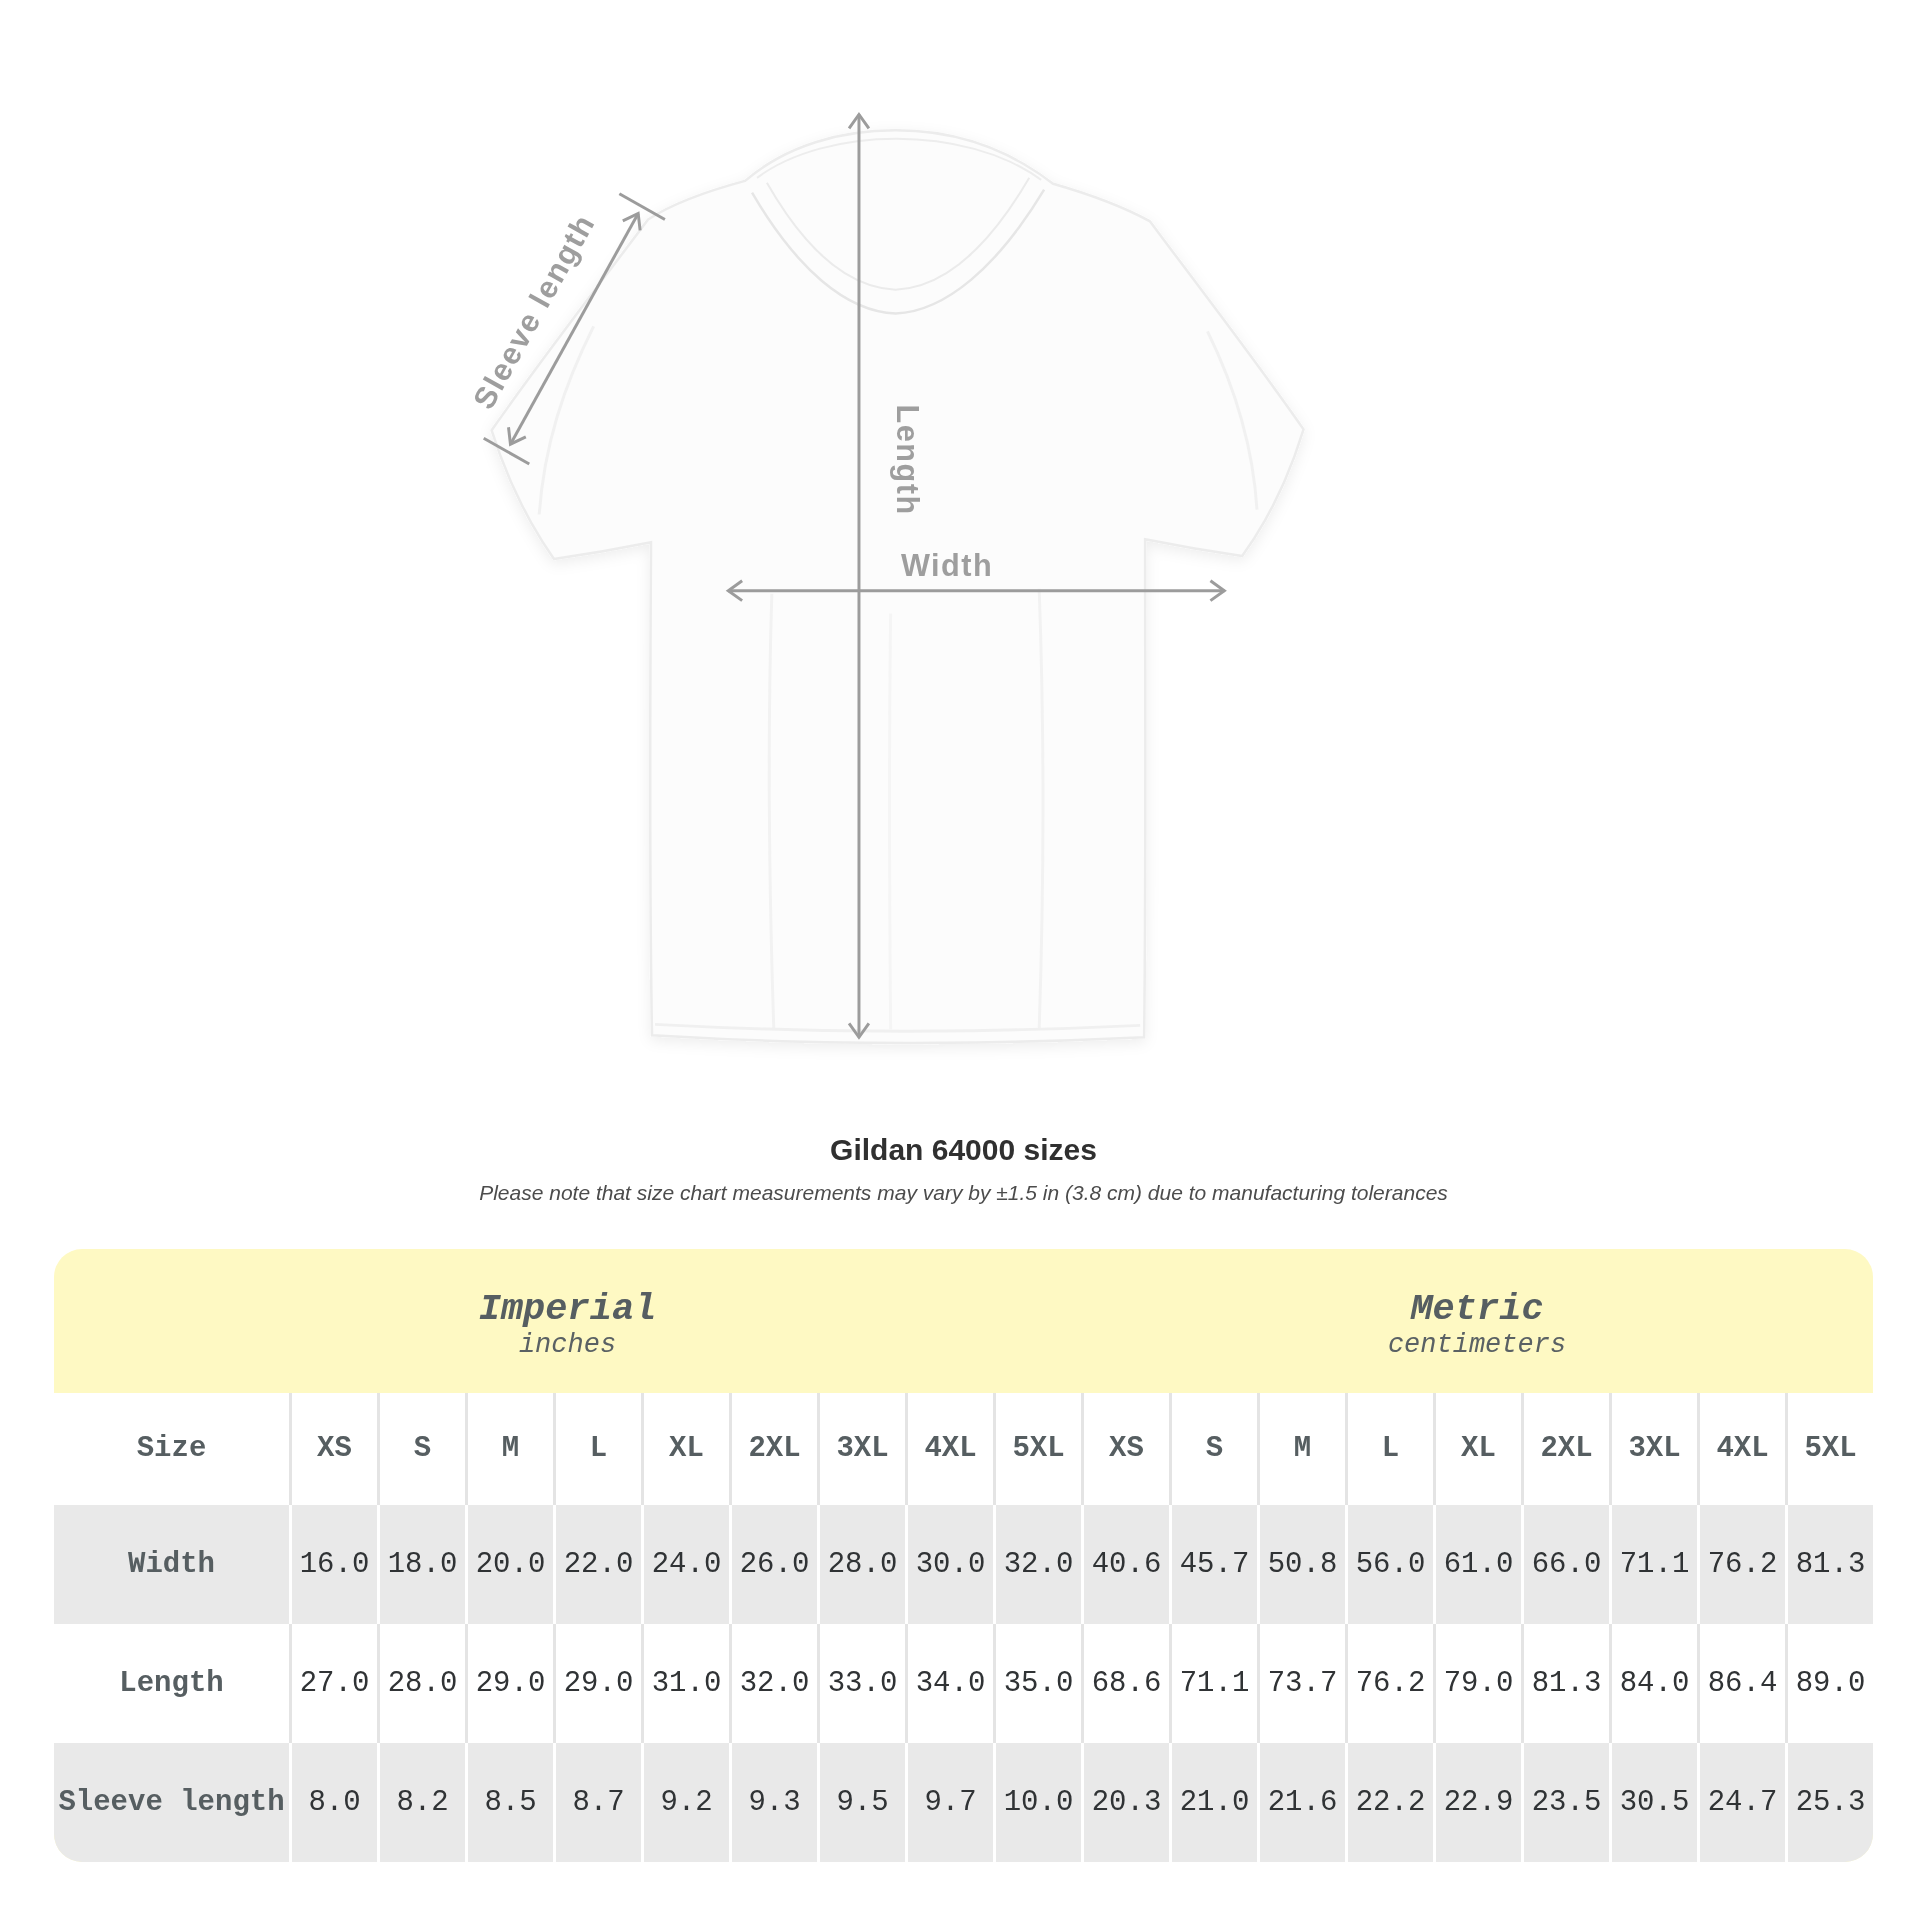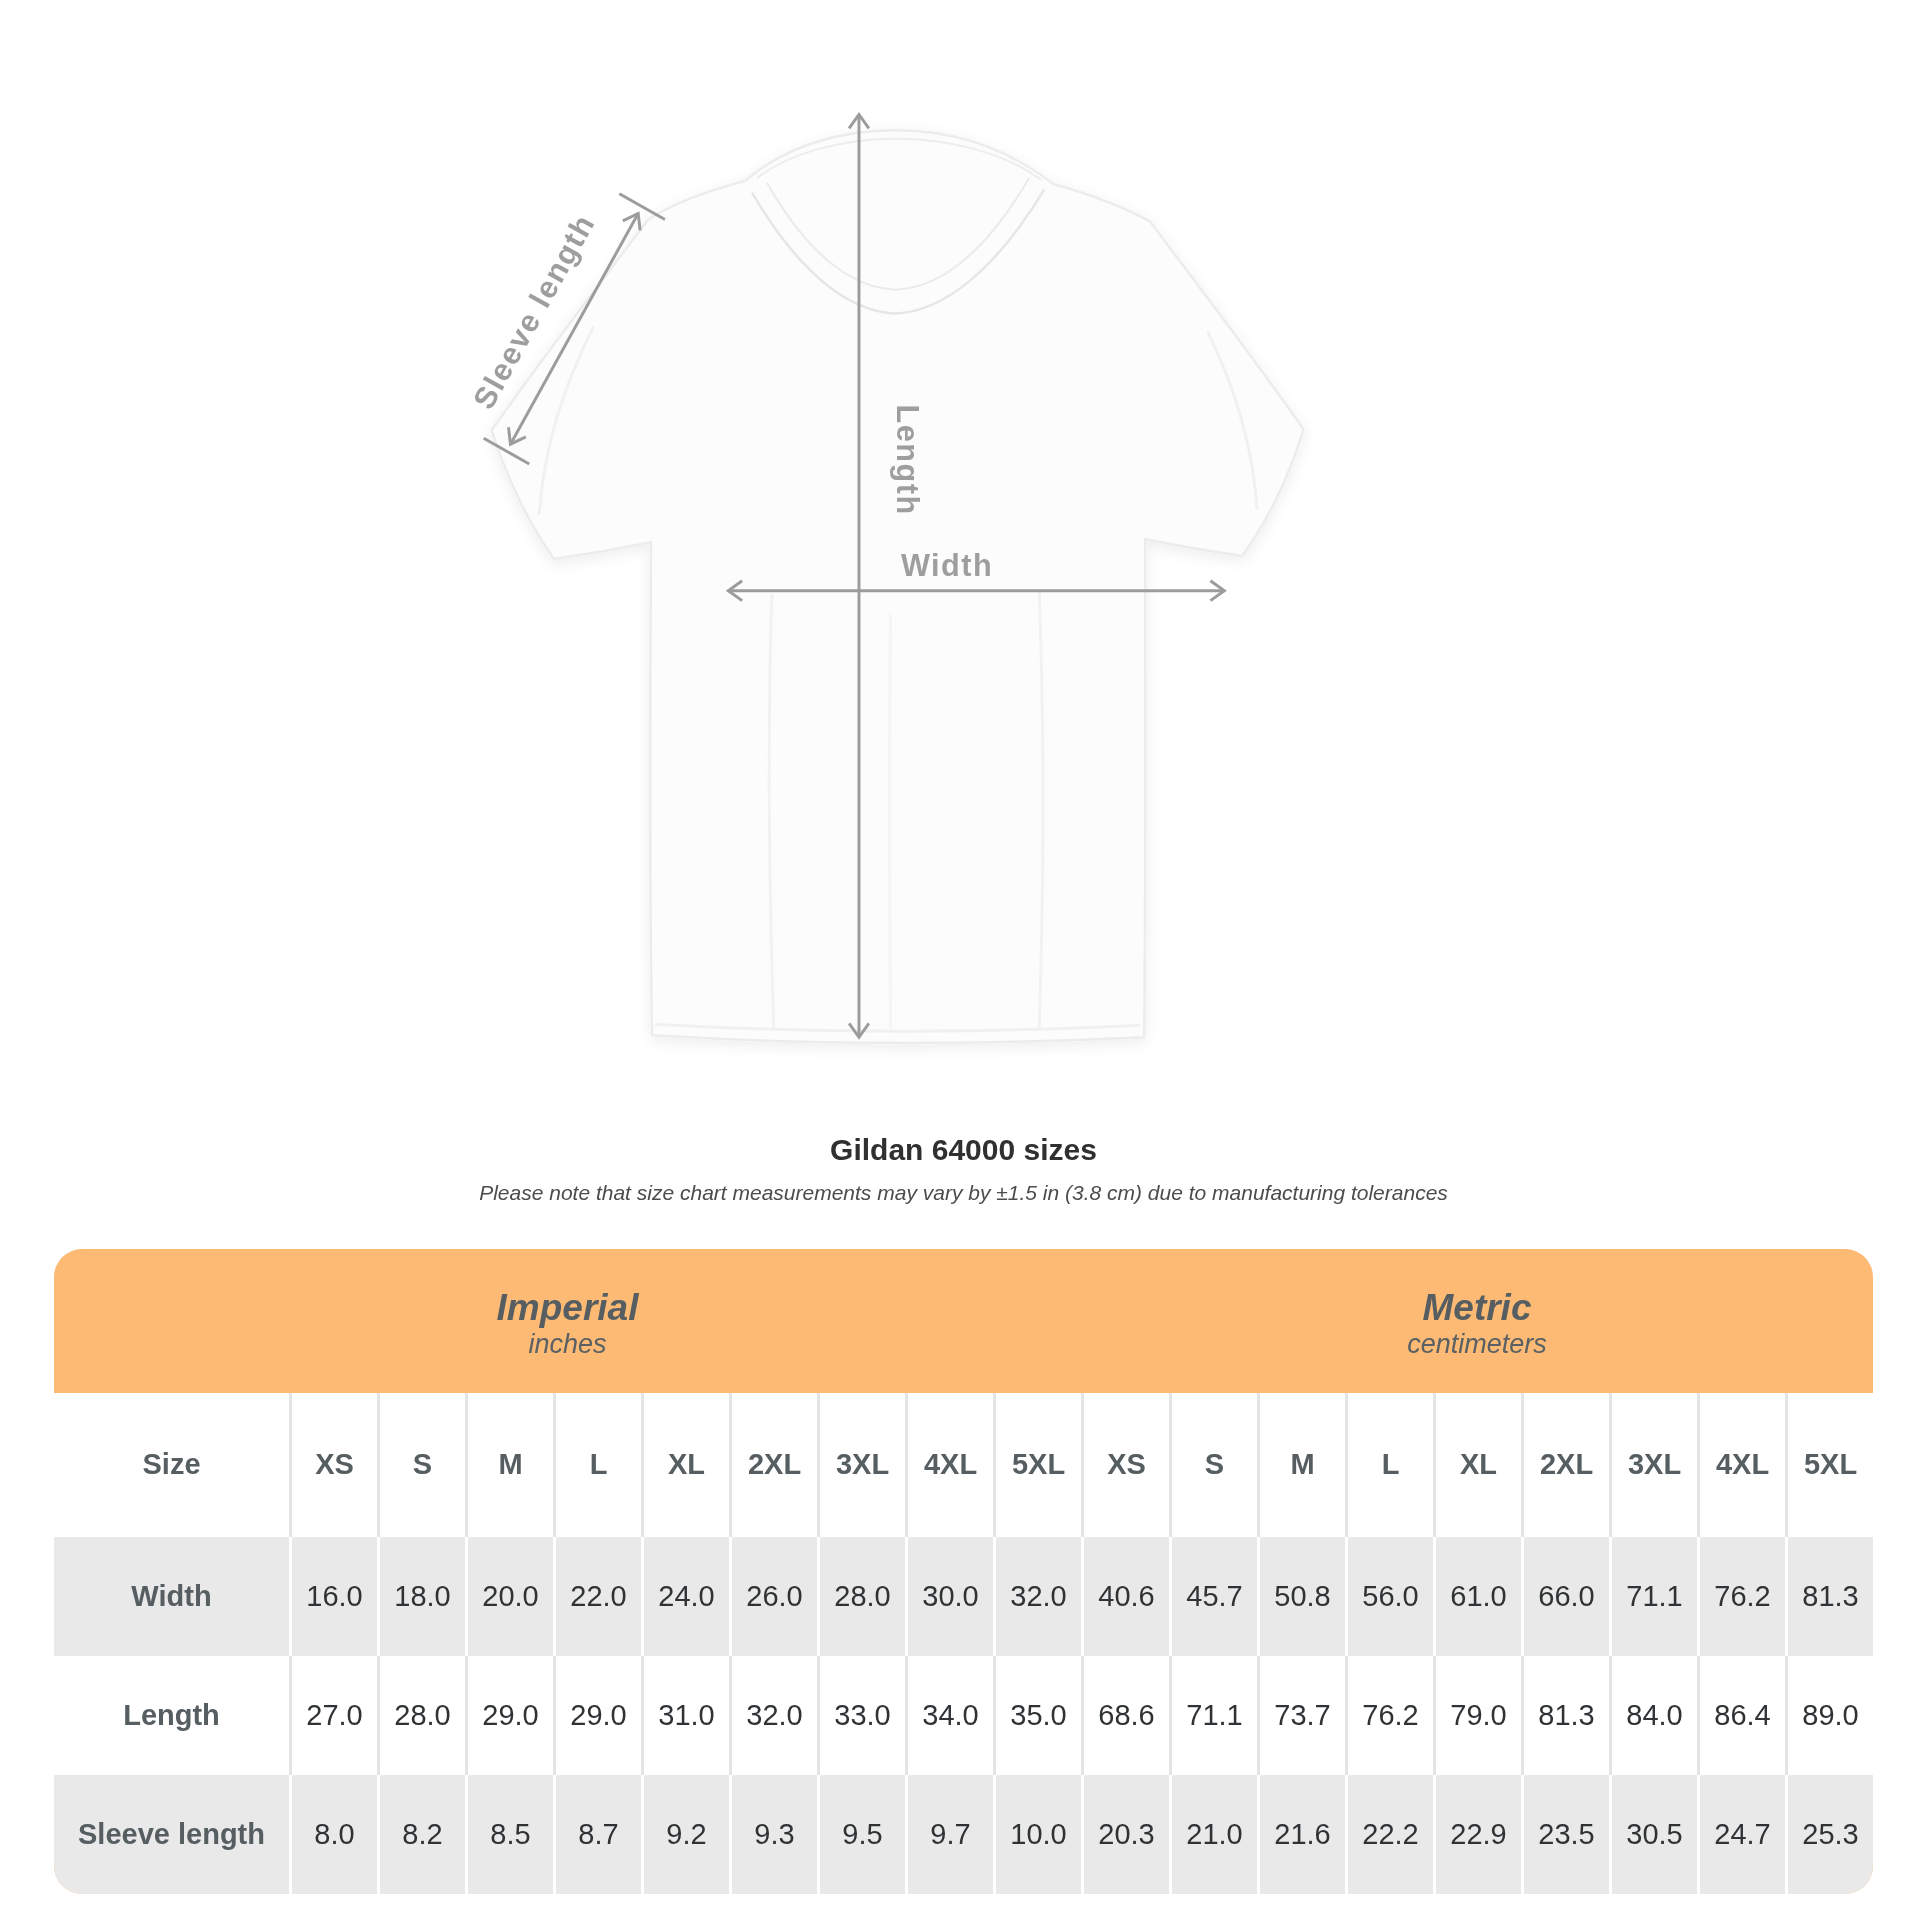--- a/index.html
+++ b/index.html
@@ -18,25 +18,25 @@
     margin:26px 0 0;text-align:center;font-size:30px;font-weight:bold;
     color:#303030;line-height:1.15;
   }
   .subtitle{
     margin:12px 40px 8px;text-align:center;font-style:italic;
     font-size:21px;color:#4c4c4c;line-height:1.2;
   }
 
   
   .size-table{
-    margin:44px 54px 0;background:#fdba74;border-radius:28px;overflow:hidden;
+    margin:44px 54px 0;background:#fef9c3;border-radius:28px;overflow:hidden;font-family:Liberation Mono, monospace;
   }
   .row{display:grid;grid-template-columns:235px repeat(18,1fr);}
   .row.band{height:144px;}
-  .row.r-sizes{height:144px;background:#ffffff;}
+  .row.r-sizes{height:112px;background:#ffffff;}
   .row.r-data{height:119px;}
   .row.white{background:#ffffff;}
   .row.grey{background:#e9e9e9;}
 
   .band-cell{
     display:flex;flex-direction:column;align-items:center;justify-content:center;
     padding-top:6px;
   }
   .band-cell.imp{grid-column:1 / 11;}
   .band-cell.met{grid-column:11 / 20;}

